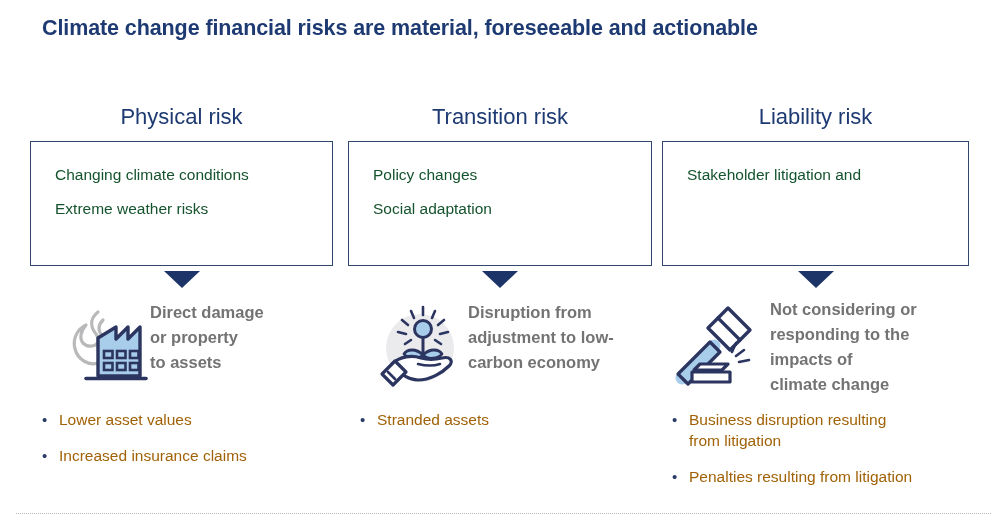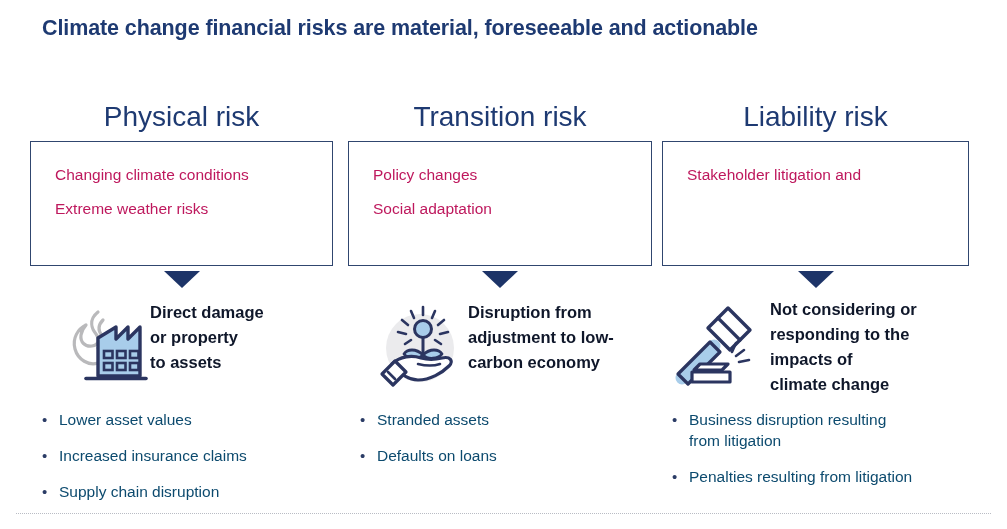--- a/index.html
+++ b/index.html
@@ -48,21 +48,21 @@
   .col-0 { left: 30px;  width: 303px; }
   .col-1 { left: 348px; width: 304px; }
   .col-2 { left: 662px; width: 307px; }
 
   .col-heading {
     position: absolute;
     top: 103px;
     left: 0;
     width: 100%;
     text-align: center;
-    font-size: 28px;
+    font-size: 22px;
     font-weight: normal;
     color: #1e3a72;
     line-height: 28px;
     white-space: nowrap;
   }
 
   .risk-box {
     position: absolute;
     top: 141px;
     left: 0;
@@ -70,21 +70,21 @@
     height: 125px;
     box-sizing: border-box;
     border: 1.6px solid #30466f;
     background: #ffffff;
   }
   .risk-box-inner {
     padding: 16px 0 0 24px;
   }
   .risk-item {
     font-size: 15.5px;
-    color: #be185d;
+    color: #14532d;
     line-height: 34px;
     white-space: nowrap;
   }
   .col-2 .risk-item { line-height: 25px; }
   .col-2 .risk-box-inner { padding-top: 20px; }
 
   
   .arrow {
     position: absolute;
     top: 271px;
@@ -115,39 +115,39 @@
   .col-2 .icon-slot { left: 8px; }
   .icon-slot svg { display: block; }
 
   .icon-caption {
     position: absolute;
     left: 120px;
     top: 2px;
     right: 0;
     font-size: 16.5px;
     font-weight: bold;
-    color: #0f172a;
+    color: #737373;
     line-height: 25px;
   }
   .col-2 .icon-caption { left: 108px; top: -1px; }
   .icon-caption .cap-line { white-space: nowrap; }
 
   
   .bullets {
     position: absolute;
     top: 409px;
     left: 12px;
     right: 0;
   }
   .col-2 .bullets { left: 10px; }
   .bullet {
     position: relative;
     padding-left: 17px;
     font-size: 15.5px;
-    color: #0c4a6e;
+    color: #a16207;
     line-height: 21px;
     margin-bottom: 15px;
   }
   .bullet::before {
     content: "\2022";
     position: absolute;
     left: 0;
     top: 0;
     color: #2b3c66;
     font-size: 15px;
@@ -211,23 +211,20 @@
         <div class="cap-line">to assets</div>
       </div>
     </div>
 
     <div class="bullets">
       <div class="bullet">
         <span class="b-line">Lower asset values</span>
       </div>
       <div class="bullet">
         <span class="b-line">Increased insurance claims</span>
-      </div>
-      <div class="bullet">
-        <span class="b-line">Supply chain disruption</span>
       </div>
     </div>
   </div>
 
   <div class="column col-1">
     <div class="col-heading">Transition risk</div>
 
     <div class="risk-box">
       <div class="risk-box-inner">
         <div class="risk-item">Policy changes</div>
@@ -273,23 +270,20 @@
         <div class="cap-line">Disruption from</div>
         <div class="cap-line">adjustment to low-</div>
         <div class="cap-line">carbon economy</div>
       </div>
     </div>
 
     <div class="bullets">
       <div class="bullet">
         <span class="b-line">Stranded assets</span>
       </div>
-      <div class="bullet">
-        <span class="b-line">Defaults on loans</span>
-      </div>
     </div>
   </div>
 
   <div class="column col-2">
     <div class="col-heading">Liability risk</div>
 
     <div class="risk-box">
       <div class="risk-box-inner">
         <div class="risk-item">Stakeholder litigation and</div>
       </div>

